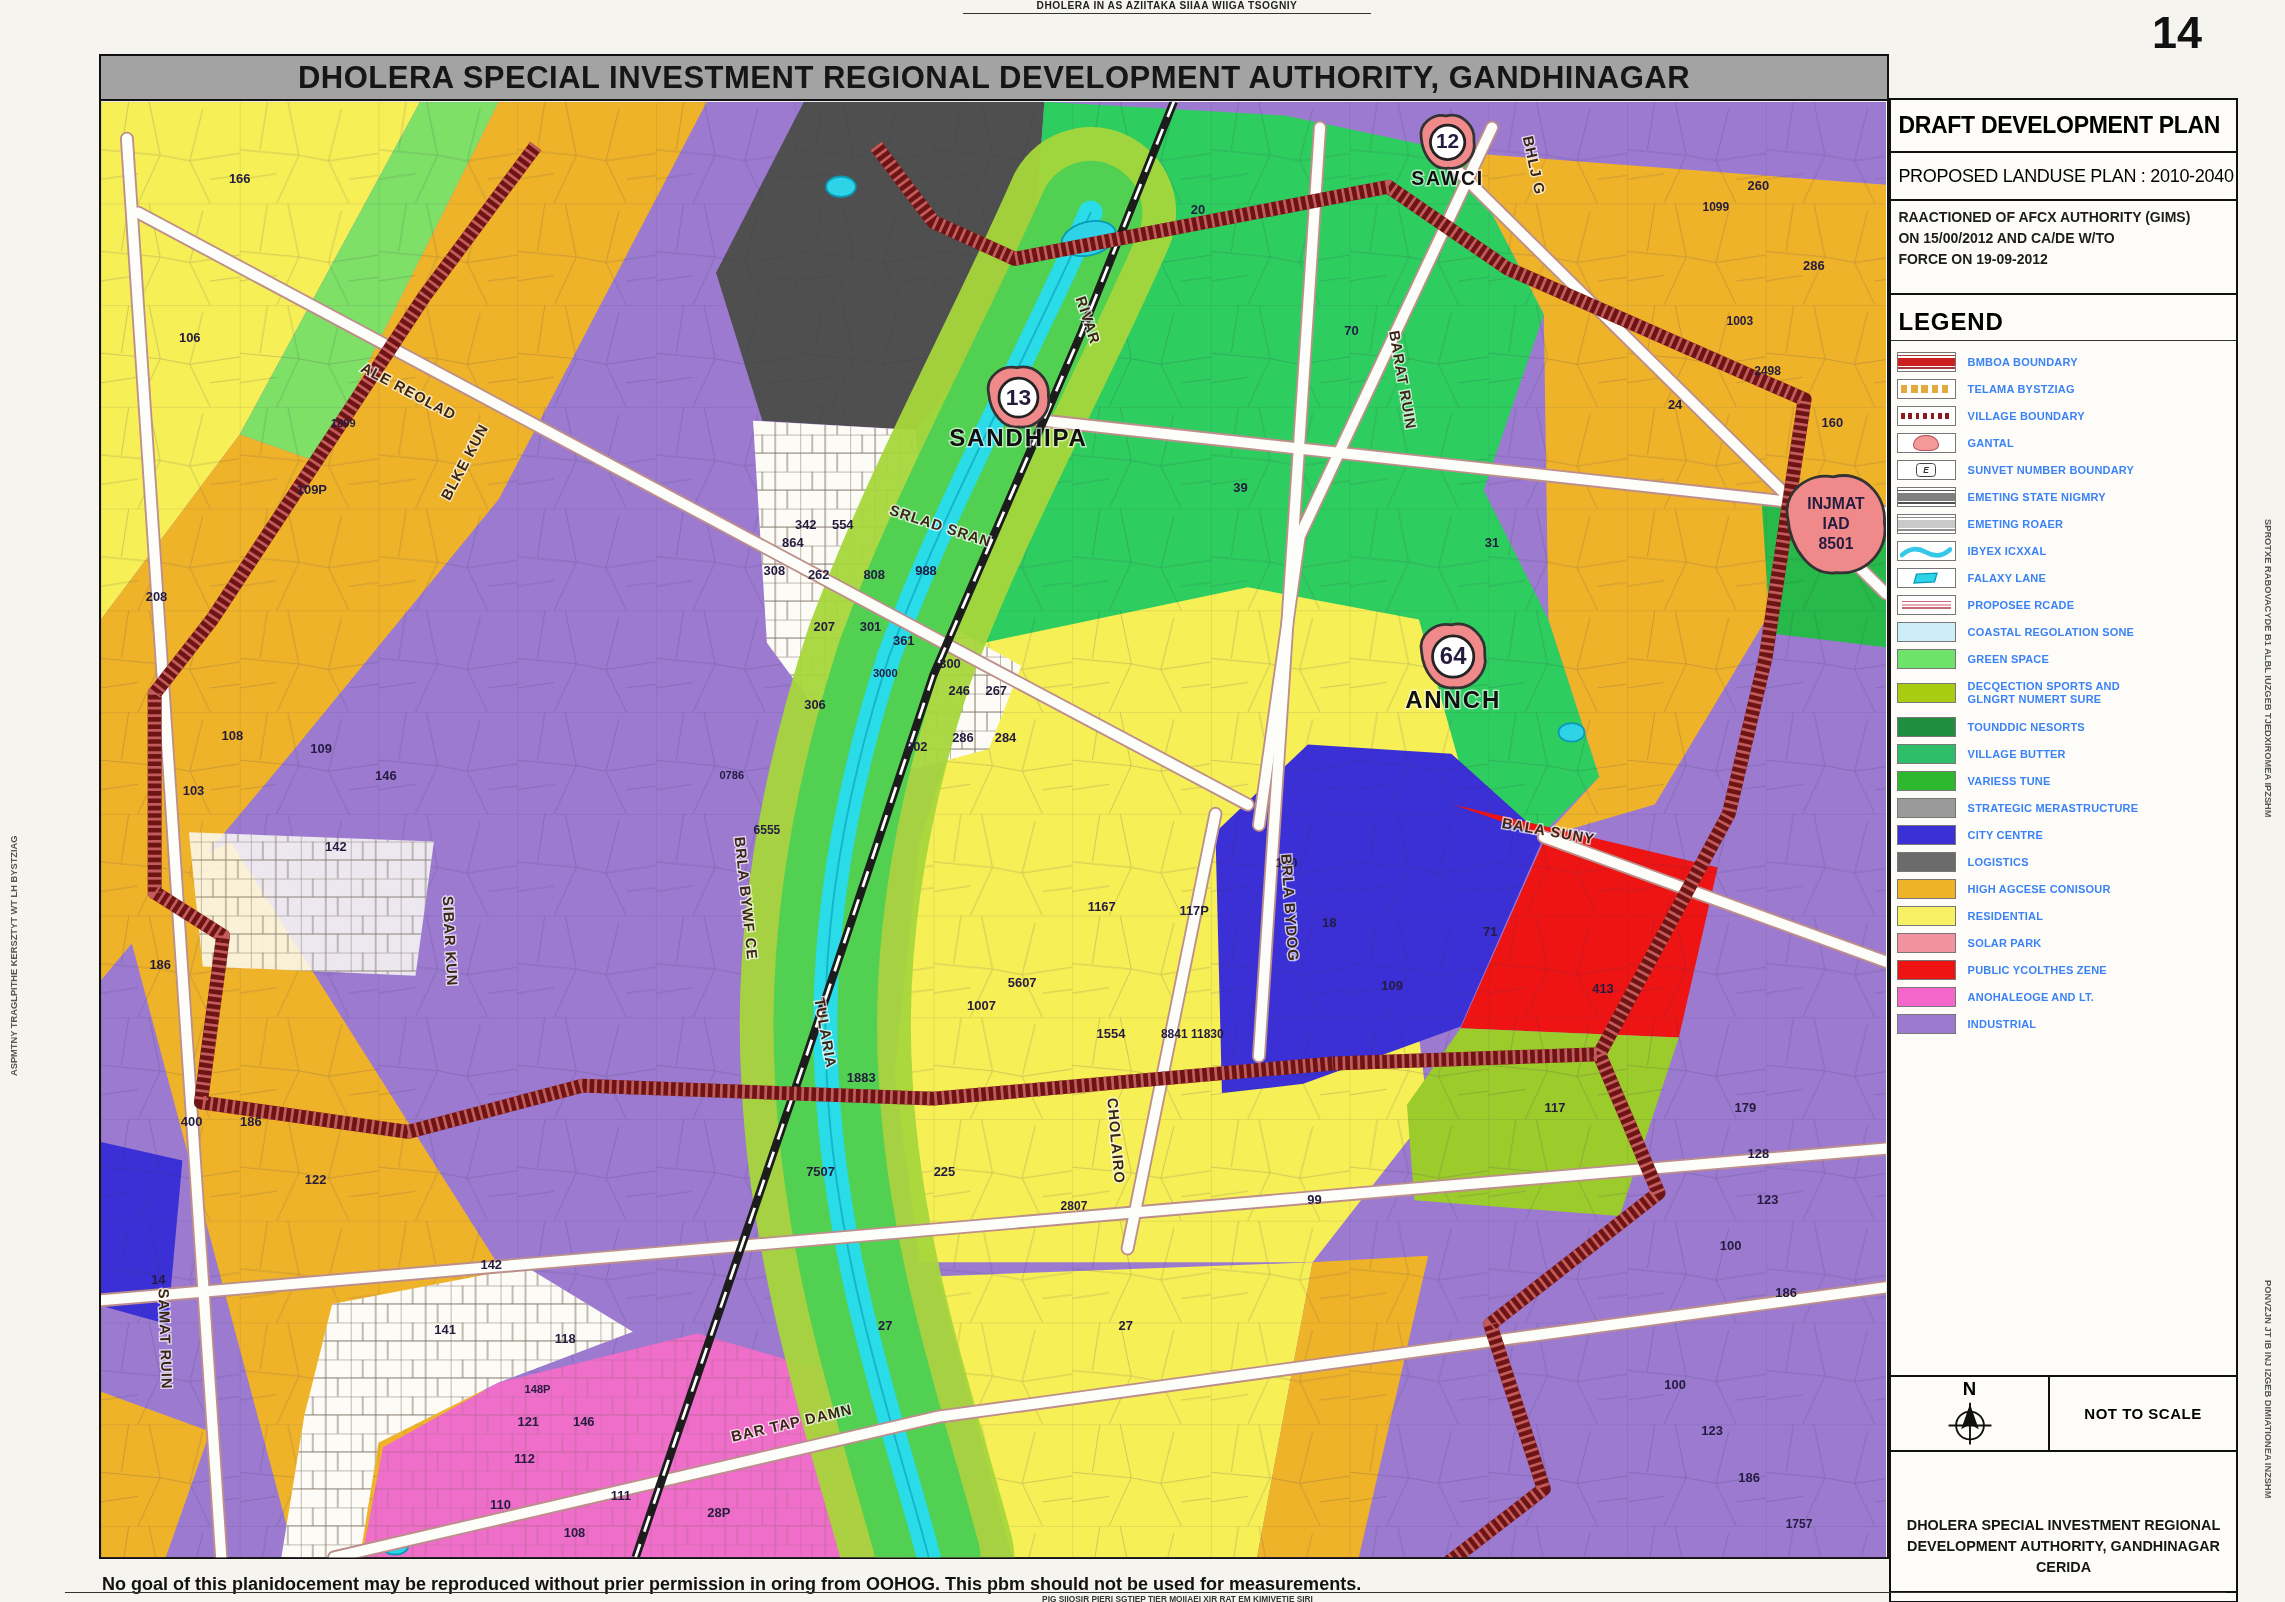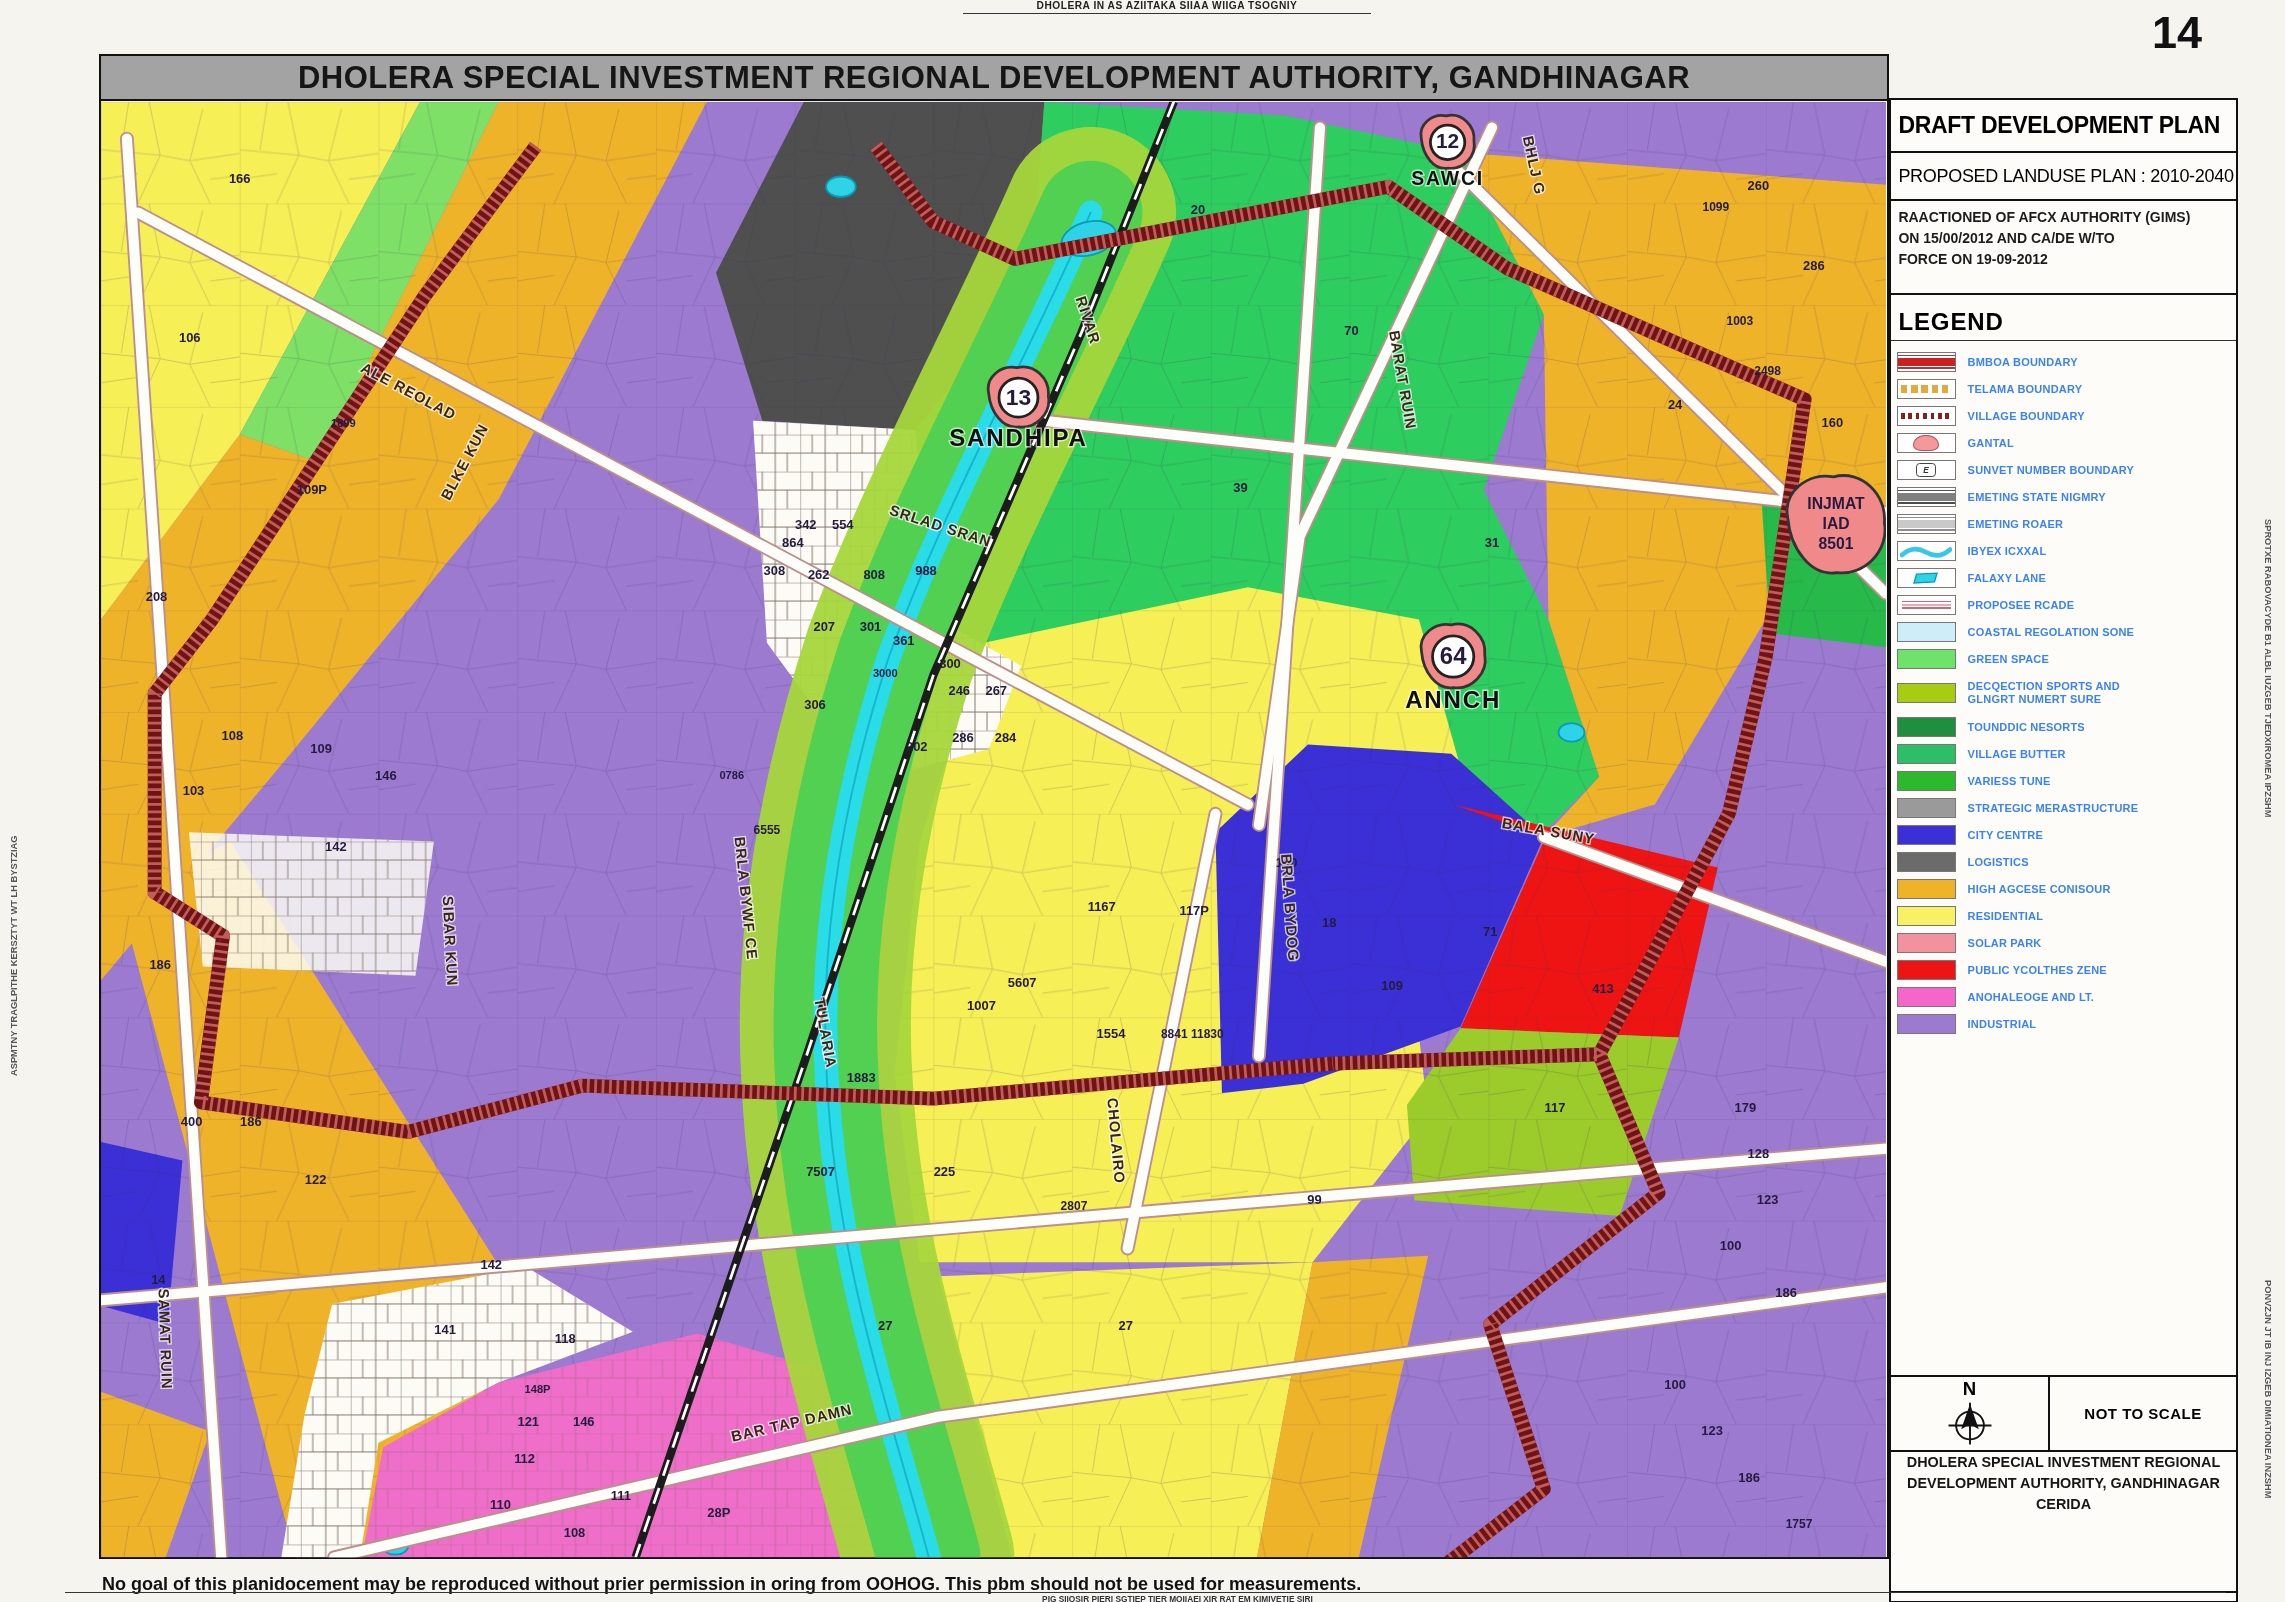--- a/index.html
+++ b/index.html
@@ -48,21 +48,21 @@
   .sw .rline{width:86%;height:1.4px;}
   .lg-label{font-size:11px;font-weight:bold;color:#3b82f6;letter-spacing:0.2px;line-height:1.15;white-space:pre-line;}
   .p-north{position:absolute;left:0;right:0;top:1275px;height:77px;border-top:2.8px solid #111;
            border-bottom:2.8px solid #111;display:flex;box-sizing:border-box;}
   .north-cell{width:159px;border-right:2.8px solid #111;display:flex;flex-direction:column;
               align-items:center;justify-content:center;box-sizing:border-box;}
   .north-n{font-size:18.6px;font-weight:bold;line-height:1;}
   .scale-cell{flex:1;display:flex;align-items:center;justify-content:center;}
   .scale-cell span{font-size:15px;font-weight:bold;letter-spacing:0.5px;}
   .p-org{position:absolute;left:0;right:0;top:1352px;height:141px;border-bottom:2.8px solid #111;
-         box-sizing:border-box;display:flex;flex-direction:column;align-items:center;justify-content:flex-start;
+         box-sizing:border-box;display:flex;flex-direction:column;align-items:center;justify-content:flex-end;
          padding-bottom:13px;}
   .p-org div{font-size:14.4px;font-weight:bold;text-align:center;line-height:1.45;color:#161616;}
   svg text{user-select:none;}
   .pnum{font-family:"Liberation Sans",sans-serif;font-weight:600;fill:#241b3f;}
   .rlabel{font-family:"Liberation Sans",sans-serif;font-weight:700;fill:#3b2615;letter-spacing:1px;
           stroke:#fff;stroke-width:3px;stroke-opacity:.7;paint-order:stroke;}
   .vlabel{font-family:"Liberation Sans",sans-serif;font-weight:700;fill:#101010;letter-spacing:2px;
           stroke:#fff;stroke-width:3px;stroke-opacity:.6;paint-order:stroke;}
 </style>
 </head>
@@ -329,21 +329,21 @@
             <i class="thin" style="background:#a33b3b"></i>
             <i class="band" style="background:#cc1f1f"></i>
             <i class="thin" style="background:#a33b3b"></i>
           </span>
           <span class="lg-label">BMBOA BOUNDARY</span>
         </div>
         <div class="lg-row">
           <span class="sw">
             <i class="dashrow"></i>
           </span>
-          <span class="lg-label">TELAMA BOUNDARY</span>
+          <span class="lg-label">TELAMA BYSTZIAG</span>
         </div>
         <div class="lg-row">
           <span class="sw">
             <i class="dotrow"></i>
           </span>
           <span class="lg-label">VILLAGE BOUNDARY</span>
         </div>
         <div class="lg-row">
           <span class="sw">
             <i class="blob"></i>

